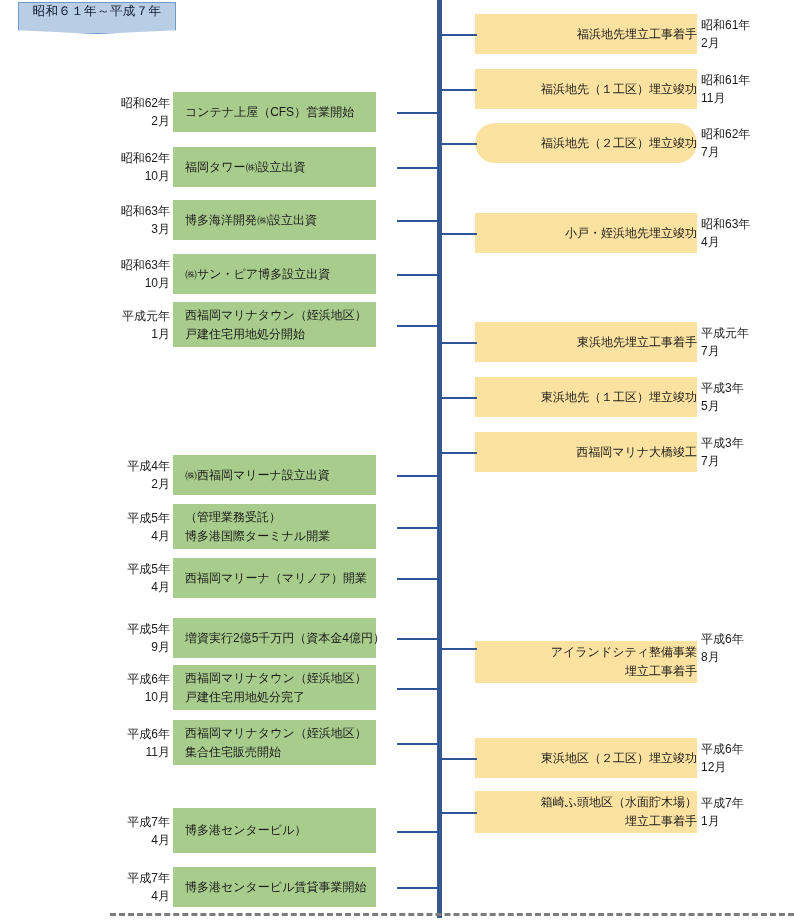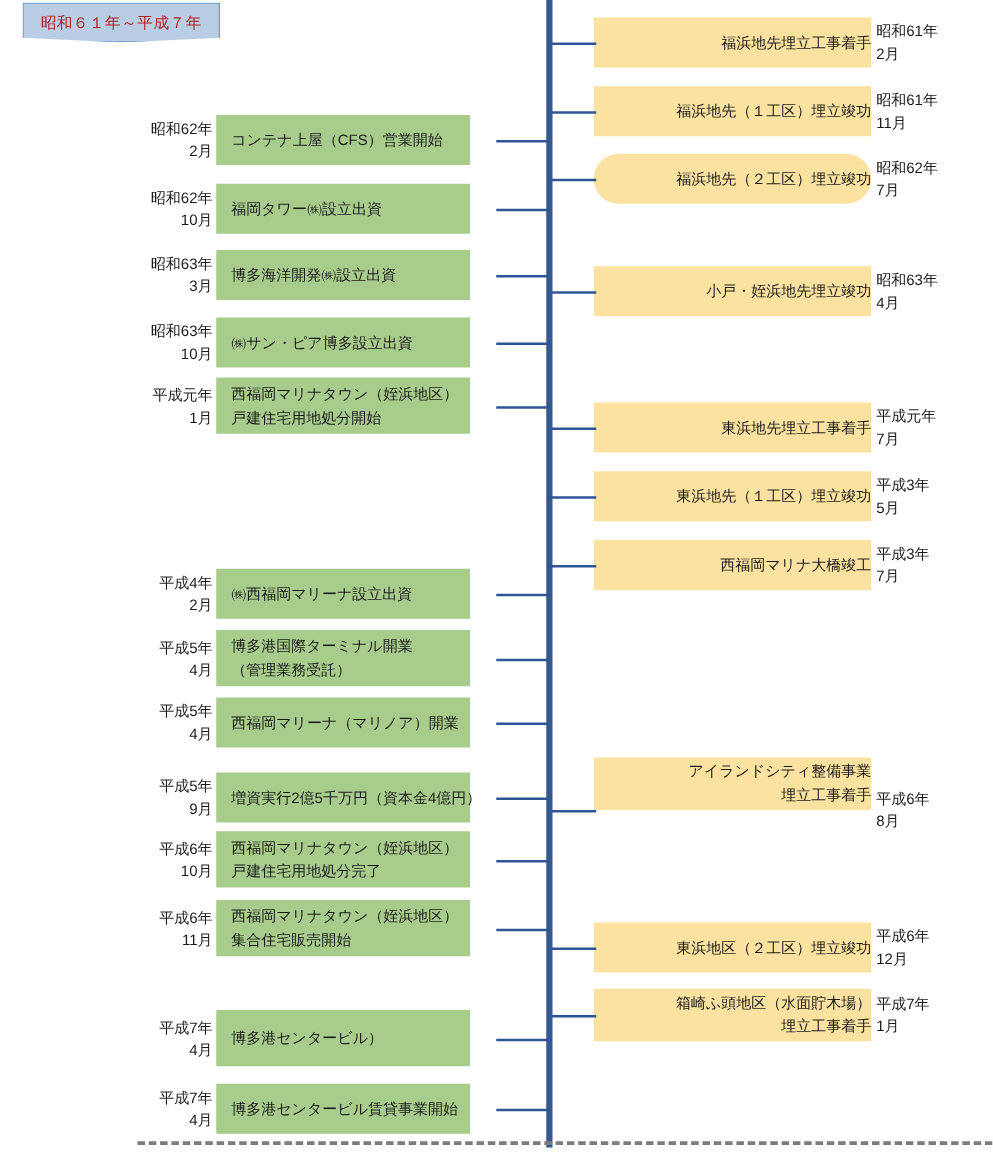--- a/index.html
+++ b/index.html
@@ -11,22 +11,22 @@
     color:#1a1a1a;
     overflow:hidden;
   }
   #stage{position:relative;width:794px;height:924px;}
 
   
   .ribbon{
     position:absolute;left:18px;top:2px;width:158px;height:32px;
     background:#B9CDE5;border:1px solid #6E9ACB;
     clip-path:polygon(0 0,100% 0,100% 88%,50% 100%,0 88%);
-    display:flex;align-items:center;justify-content:center;
-    font-size:12.5px;letter-spacing:.4px;color:#b91c1c;
+    display:flex;justify-content:center;
+    font-size:12.5px;letter-spacing:.4px;color:#0f172a;
     box-sizing:border-box;
   }
 
   
   .spine{
     position:absolute;left:437px;top:0px;width:5px;height:918px;
     background:#35598F;
   }
 
   
@@ -96,22 +96,22 @@
         <div class="ln">戸建住宅用地処分開始</div>
       </div>
       <div class="date left" style="top: 306.5px;"><span>平成元年</span><span class="d2">1月</span></div>
       <div class="conn" style="top: 324.5px; left: 397px; width: 43px;"></div>
       <div class="box left" style="top: 455px; height: 40px;">
         <div class="ln">㈱西福岡マリーナ設立出資</div>
       </div>
       <div class="date left" style="top: 457px;"><span>平成4年</span><span class="d2">2月</span></div>
       <div class="conn" style="top: 475px; left: 397px; width: 43px;"></div>
       <div class="box left" style="top: 504px; height: 45px;">
+        <div class="ln">（管理業務受託）</div>
         <div class="ln">博多港国際ターミナル開業</div>
-        <div class="ln">（管理業務受託）</div>
       </div>
       <div class="date left" style="top: 508.5px;"><span>平成5年</span><span class="d2">4月</span></div>
       <div class="conn" style="top: 526.5px; left: 397px; width: 43px;"></div>
       <div class="box left" style="top: 558px; height: 40px;">
         <div class="ln">西福岡マリーナ（マリノア）開業</div>
       </div>
       <div class="date left" style="top: 560px;"><span>平成5年</span><span class="d2">4月</span></div>
       <div class="conn" style="top: 578px; left: 397px; width: 43px;"></div>
       <div class="box left" style="top: 618px; height: 40px;">
         <div class="ln">増資実行2億5千万円（資本金4億円）</div>
@@ -170,21 +170,21 @@
       <div class="box right" style="top: 377px; height: 40px;">
         <div class="ln">東浜地先（１工区）埋立竣功</div>
       </div>
       <div class="date right" style="top: 379px;"><span>平成3年</span><span class="d2">5月</span></div>
       <div class="conn" style="top: 397px; left: 440px; width: 37px;"></div>
       <div class="box right" style="top: 432px; height: 40px;">
         <div class="ln">西福岡マリナ大橋竣工</div>
       </div>
       <div class="date right" style="top: 434px;"><span>平成3年</span><span class="d2">7月</span></div>
       <div class="conn" style="top: 452px; left: 440px; width: 37px;"></div>
-      <div class="box right" style="top: 606px; height: 42px;">
+      <div class="box right" style="top: 641px; height: 42px;">
         <div class="ln">アイランドシティ整備事業</div>
         <div class="ln">埋立工事着手</div>
       </div>
       <div class="date right" style="top: 630px;"><span>平成6年</span><span class="d2">8月</span></div>
       <div class="conn" style="top: 648px; left: 440px; width: 37px;"></div>
       <div class="box right" style="top: 738px; height: 40px;">
         <div class="ln">東浜地区（２工区）埋立竣功</div>
       </div>
       <div class="date right" style="top: 740px;"><span>平成6年</span><span class="d2">12月</span></div>
       <div class="conn" style="top: 758px; left: 440px; width: 37px;"></div>

